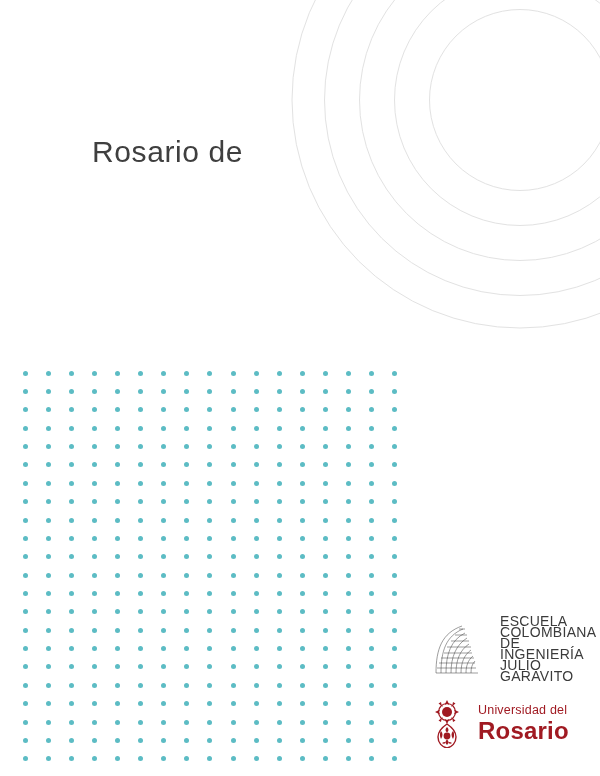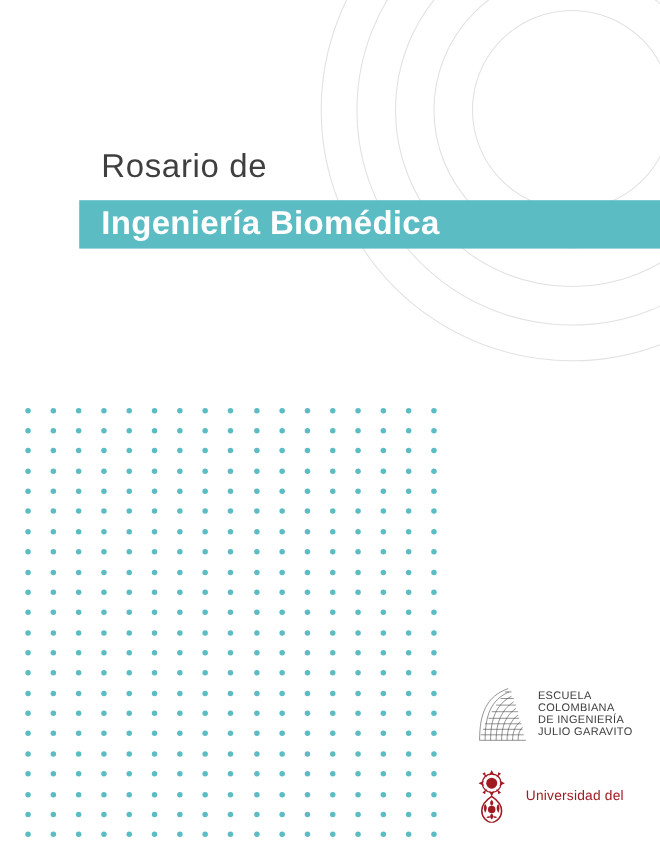--- a/index.html
+++ b/index.html
@@ -107,22 +107,22 @@
     display: flex;
     align-items: center;
   }
   .escuela-mark {
     width: 48px;
     height: 52px;
     flex: 0 0 48px;
     position: relative;
   }
   .escuela-text {
-    margin-left: 9px;
-    font-size: 10px;
+    margin-left: 20px;
+    font-size: 14px;
     line-height: 11px;
     color: #3b3b3b;
     letter-spacing: 0.3px;
     font-weight: 500;
   }
 
   .logo-rosario {
     position: absolute;
     left: 424px;
     top: 694px;
@@ -160,23 +160,20 @@
   <div class="arcs">
     <div class="arc a1"></div>
     <div class="arc a2"></div>
     <div class="arc a3"></div>
     <div class="arc a4"></div>
     <div class="arc a5"></div>
   </div>
 
   <div class="title-wrap">
     <div class="title-top">Rosario de</div>
-    <div class="title-bar">
-      <div class="title-bar-text">Ingeniería Biomédica</div>
-    </div>
   </div>
 
   <div class="dots" id="dot-grid">
       <div class="dot" style="background: rgb(92, 188, 196);"></div>
       <div class="dot" style="background: rgb(92, 188, 196);"></div>
       <div class="dot" style="background: rgb(92, 188, 196);"></div>
       <div class="dot" style="background: rgb(92, 188, 196);"></div>
       <div class="dot" style="background: rgb(92, 188, 196);"></div>
       <div class="dot" style="background: rgb(92, 188, 196);"></div>
       <div class="dot" style="background: rgb(92, 188, 196);"></div>
@@ -601,16 +598,17 @@
           <path d="M29 33 C 27 35, 27 38, 29 41 C 30.5 38, 30.5 35, 29 33 Z"></path>
           <path d="M23 29 C 21 31, 21 33, 23 34.5 C 25 33, 25 31, 23 29 Z"></path>
           <path d="M23 47 C 21 45, 21 43, 23 41.5 C 25 43, 25 45, 23 47 Z"></path>
           <path d="M18 45 C 19.5 44, 21 43.5, 22 44.5 C 20.8 45.8, 19.3 46.2, 18 45 Z"></path>
           <path d="M28 45 C 26.5 44, 25 43.5, 24 44.5 C 25.2 45.8, 26.7 46.2, 28 45 Z"></path>
         </g>
       </svg>
     </div>
     <div class="rosario-text">
       <div class="rosario-line1">Universidad del</div>
+      <div class="rosario-line2">Rosario</div>
     </div>
   </div>
 
 </div>
 
 </body></html>

